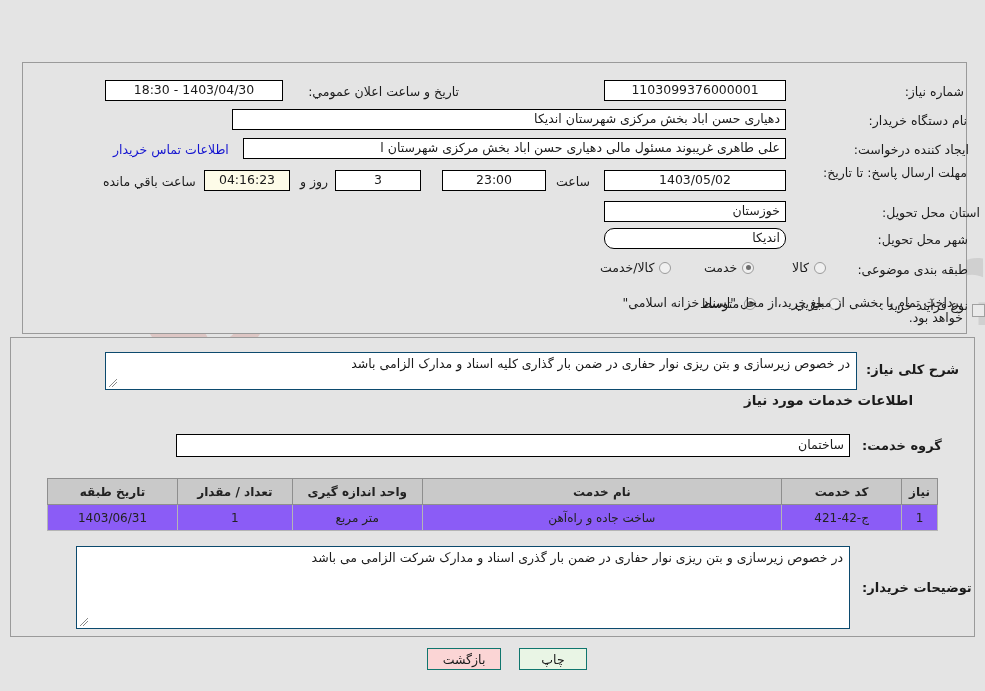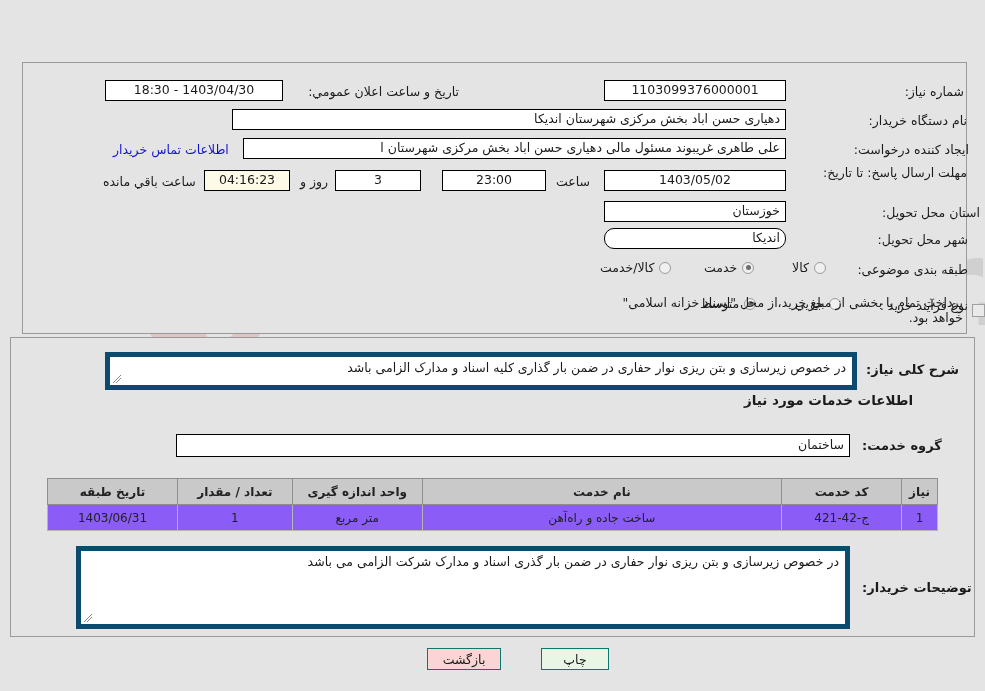--- a/index.html
+++ b/index.html
@@ -120,21 +120,21 @@
     border: 1px solid #a0a0a0;
     background: #eaeaea;
     display: inline-block;
     flex: 0 0 auto;
   }
 
   
   .ta {
     position: absolute;
     background: #ffffff;
-    border: 5px solid #0c4a6e;
+    border: 1px solid #0c4a6e;
     font-size: 12.5px;
     color: #1a1a1a;
     padding: 3px 6px 0 6px;
     z-index: 3;
     overflow: hidden;
   }
   .ta .grip {
     position: absolute; left: 2px; bottom: 1px;
     width: 10px; height: 10px;
     color: #777; font-size: 10px; line-height: 10px;
@@ -182,21 +182,21 @@
   
   .btn {
     position: absolute;
     border: 1px solid #0f766e;
     font-size: 12.5px;
     color: #1b1b1b;
     display: flex; align-items: center; justify-content: center;
     z-index: 4;
     cursor: pointer;
   }
-  #btn-print  { left: 519px; top: 648px; width: 68px; height: 22px; background: #e9f5e5; margin-left: 22px; }
+  #btn-print  { left: 519px; top: 648px; width: 68px; height: 22px; background: #e9f5e5; }
   #btn-back   { left: 427px; top: 648px; width: 74px; height: 22px; background: #fbd5d5; }
 </style>
 </head>
 <body>
 
 <div id="page">
 
   <div id="watermark">
     <svg width="985" height="220" viewBox="0 0 985 220" xmlns="http://www.w3.org/2000/svg">
       <g opacity="0.17">

